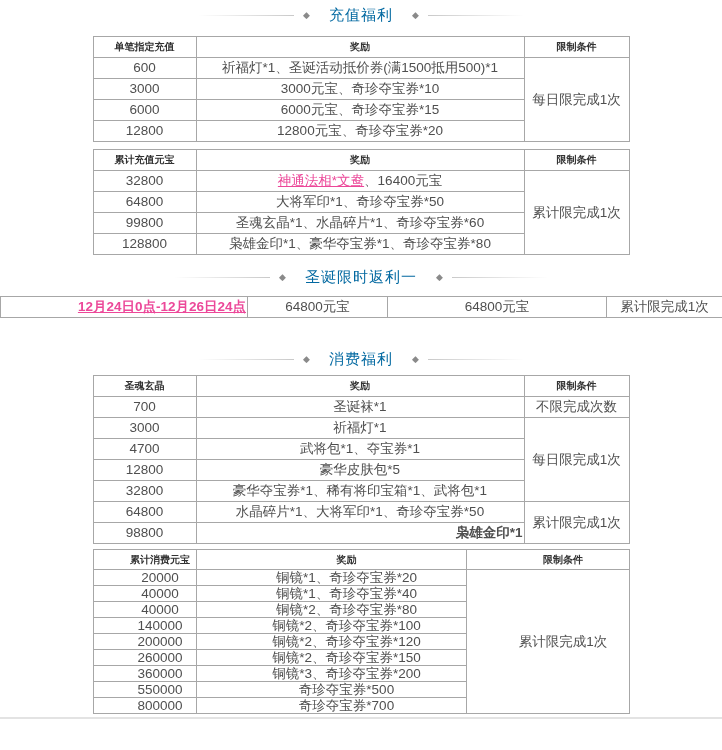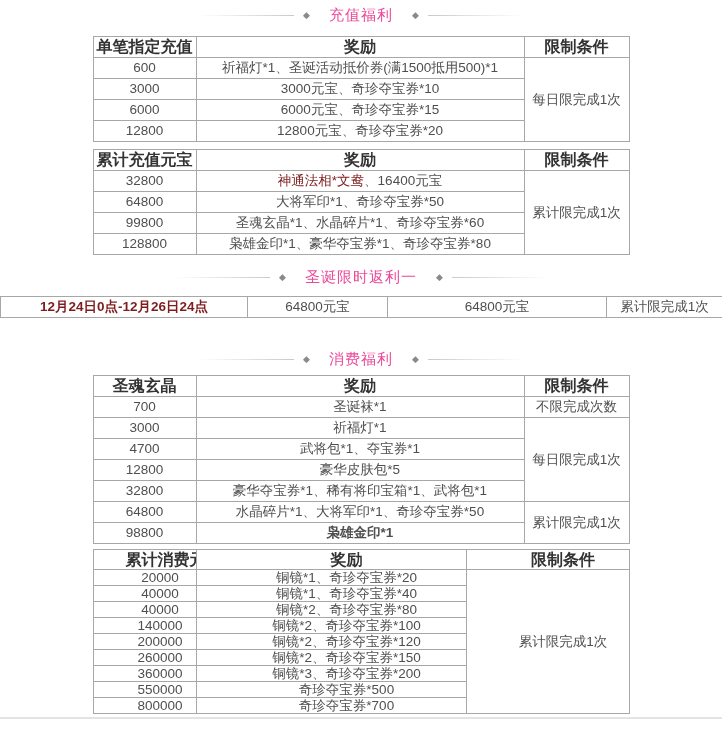--- a/index.html
+++ b/index.html
@@ -10,37 +10,37 @@
   }
   
   .section-title{
     display:flex;align-items:center;justify-content:center;
     height:18px;
   }
   .hline{width:96px;height:1px;}
   .hline.left{background:linear-gradient(to left,#c9c9c9,rgba(201,201,201,0));}
   .hline.right{background:linear-gradient(to right,#c9c9c9,rgba(201,201,201,0));}
   .diamond{color:#8a8a8a;font-size:9px;line-height:9px;margin:0 9px;}
-  .title-text{color:#ec4899;font-size:15px;letter-spacing:1px;margin:0 10px;white-space:nowrap;}
+  .title-text{color:#0369a1;font-size:15px;letter-spacing:1px;margin:0 10px;white-space:nowrap;}
   
   table{border-collapse:collapse;table-layout:fixed;}
   td,th{
     border:1px solid #a7a7a7;
     text-align:center;vertical-align:middle;
     font-size:13.5px;color:#4f4f4f;
     height:20px;line-height:20px;
     padding:0 1px;overflow:hidden;white-space:nowrap;
   }
-  th{font-weight:bold;color:#333333;font-size:16px;}
+  th{font-weight:bold;color:#333333;font-size:10px;}
   .narrow-table{width:536px;margin-left:auto;margin-right:auto;}
   .wide-table{width:722px;}
   .tight td,.tight th{height:15px;line-height:15px;padding-left:32px;}
   .tight th{height:19px;line-height:19px;}
-  .red{color:#7f1d1d;}
-  .bold{font-weight:bold;}
+  .red{color:#ec4899;text-decoration:underline;}
+  .bold{font-weight:bold;text-align:right;}
   .note{margin-left:4px;}
   
   #title-recharge{margin-top:6px;}
   #table-recharge-single{margin-top:12px;}
   #table-recharge-total{margin-top:7px;}
   #title-christmas{margin-top:13px;}
   #table-christmas{margin-top:10px;}
   #title-consume{margin-top:32px;}
   #table-consume-single{margin-top:7px;}
   #table-consume-total{margin-top:5px;}

